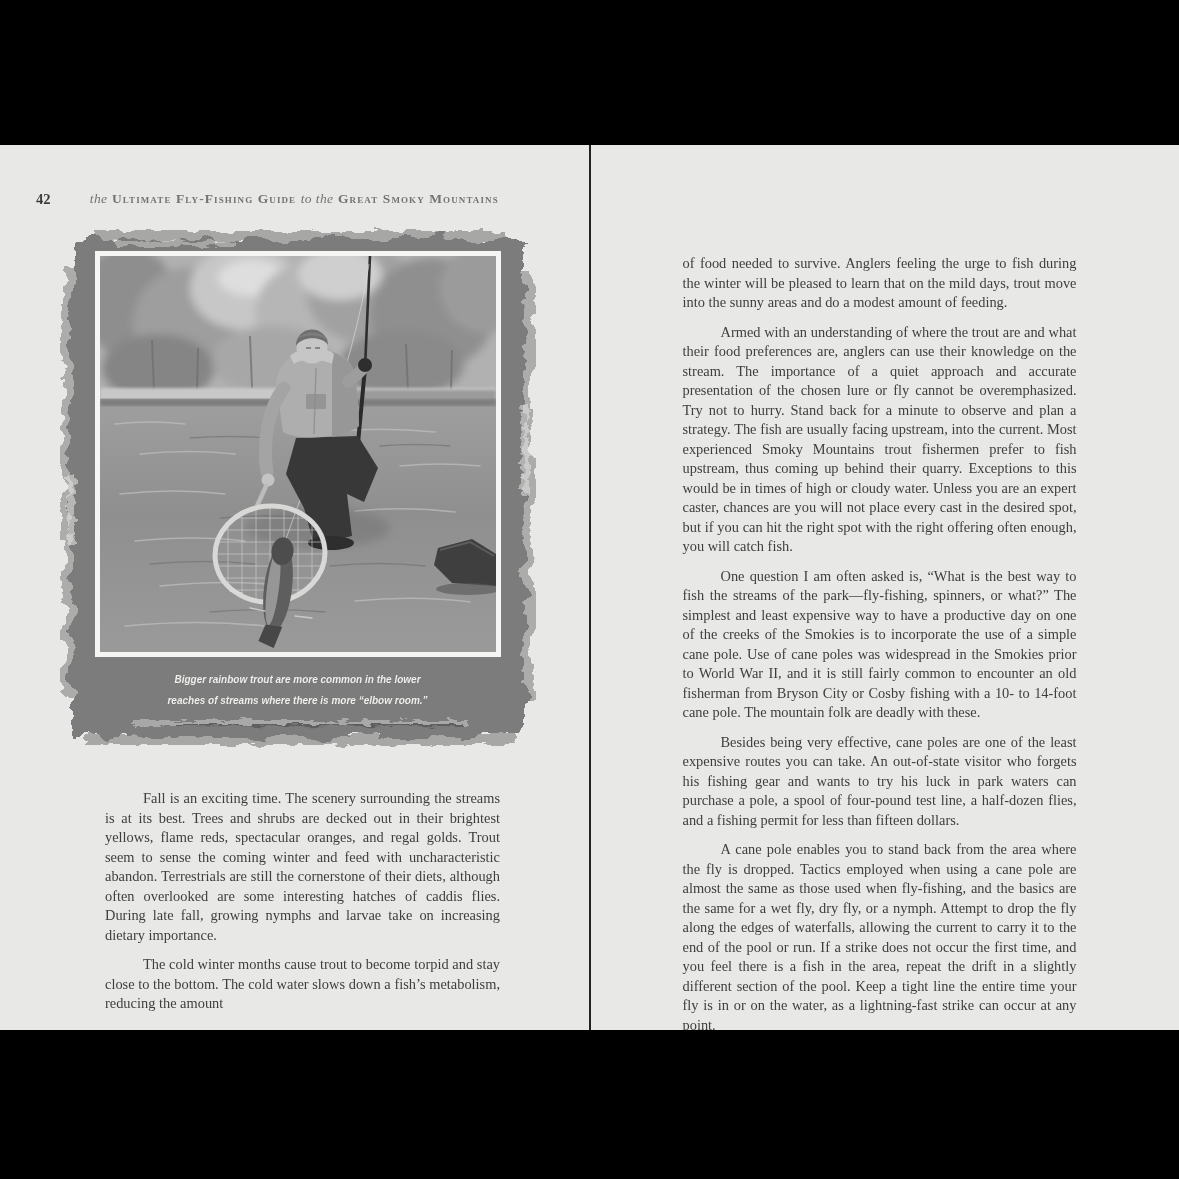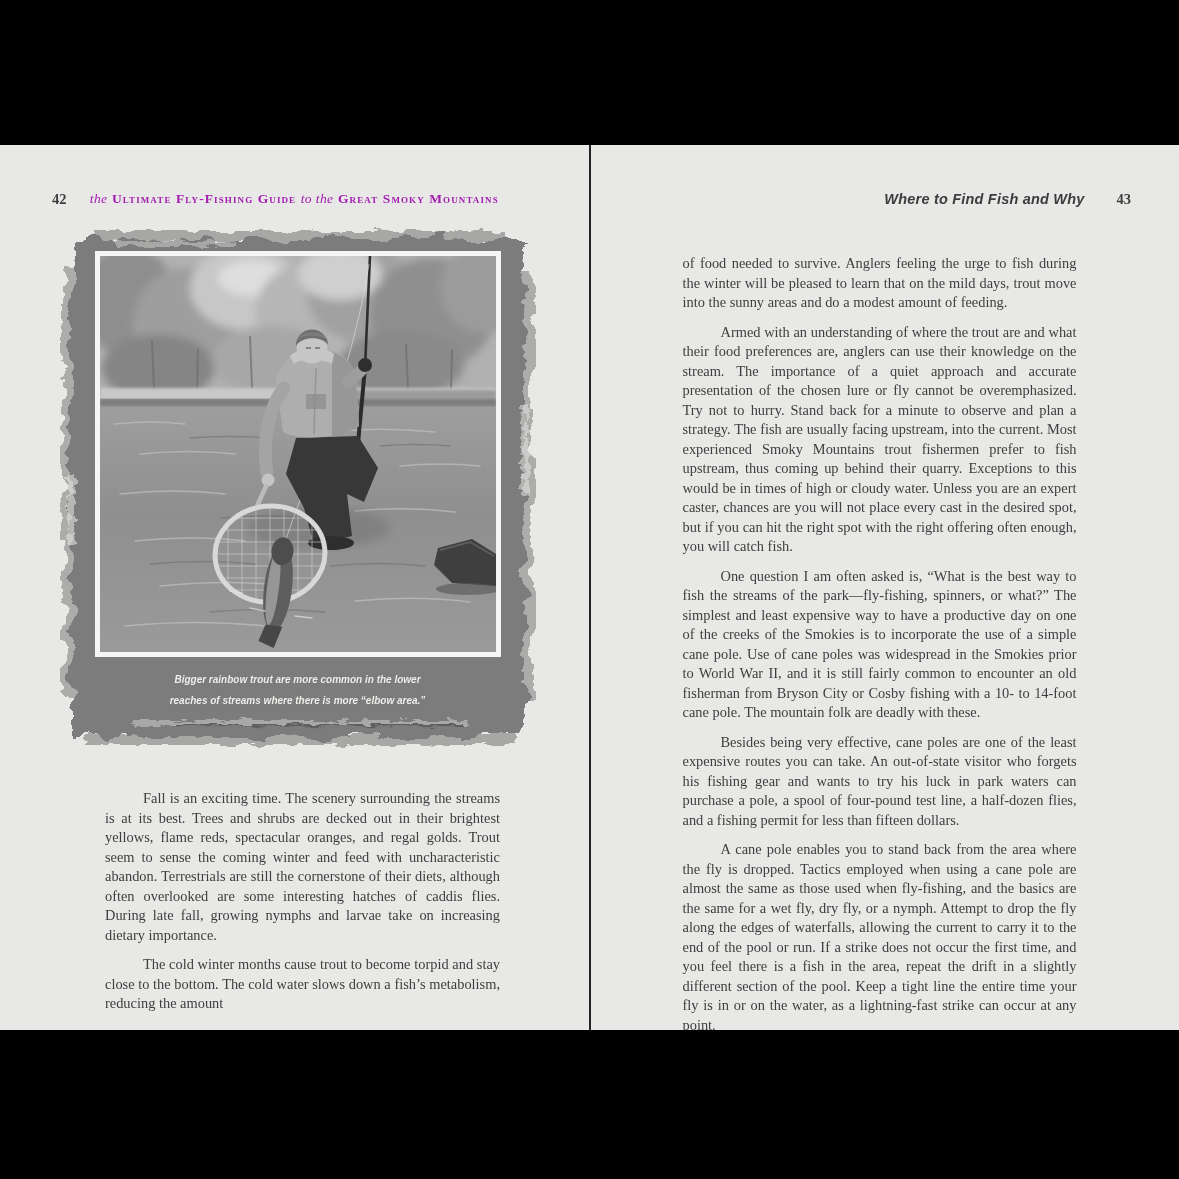--- a/index.html
+++ b/index.html
@@ -13,26 +13,26 @@
   #letterbox-bottom{top:1030px;height:149px;}
   .spread{
     position:absolute;top:145px;left:0;width:1179px;height:885px;
     background:#e8e8e6;display:flex;
   }
   .page{position:relative;width:589px;height:885px;background:#e8e8e6;}
   .page.left{border-right:2px solid #232323;}
   
   .hdr{position:absolute;top:46px;left:0;right:0;height:20px;color:#454545;}
   .hdr-left-title{
-    text-align:center;font-size:13.5px;letter-spacing:1.1px;color:#a21caf;
+    text-align:center;font-size:13.5px;letter-spacing:1.1px;color:#737373;
     font-family:"Liberation Serif","DejaVu Serif",serif;
   }
   .sc{font-variant:small-caps;font-weight:600;}
   .it{font-style:italic;font-weight:400;letter-spacing:.4px;}
-  .pagenum-left{position:absolute;left:52px;top:0;font-size:14.5px;font-weight:700;color:#3d3d3d;}
+  .pagenum-left{position:absolute;left:36px;top:0;font-size:14.5px;font-weight:700;color:#3d3d3d;}
   .hdr-right{display:flex;justify-content:flex-end;align-items:baseline;padding-right:48px;gap:32px;}
   .hdr-right .chapter{
     font-family:"Liberation Sans","DejaVu Sans",sans-serif;
     font-style:italic;font-weight:600;font-size:14.5px;color:#3c3c3c;letter-spacing:.2px;
   }
   .hdr-right .num{font-size:14.5px;font-weight:700;color:#3d3d3d;}
   
   .photo-frame{position:absolute;left:55px;top:80px;width:485px;height:527px;}
   .photo-frame svg.frame-bg{position:absolute;left:0;top:0;}
   .photo-scene{position:absolute;left:45px;top:31px;width:396px;height:396px;}
@@ -233,36 +233,32 @@
 
         <g stroke="#e0e0e0" stroke-width="1.4" opacity="0.7" stroke-linecap="round">
           <line x1="150" y1="352" x2="165" y2="355"></line>
           <line x1="195" y1="360" x2="212" y2="362"></line>
           <line x1="130" y1="335" x2="142" y2="337"></line>
         </g>
       </svg>
 
       <div class="caption">
         <div>Bigger rainbow trout are more common in the lower</div>
-        <div>reaches of streams where there is more “elbow area.”</div>
+        <div>reaches of streams where there is more “elbow room.”</div>
       </div>
     </div>
 
     <div class="body-block body-left">
       <p>Fall is an exciting time. The scenery surrounding the streams is at its best. Trees and shrubs are decked out in their brightest yellows, flame reds, spectacular oranges, and regal golds. Trout seem to sense the coming winter and feed with uncharacteristic abandon. Terrestrials are still the cornerstone of their diets, although often overlooked are some interesting hatches of caddis flies. During late fall, growing nymphs and larvae take on increasing dietary importance.</p>
       <p>The cold winter months cause trout to become torpid and stay close to the bottom. The cold water slows down a fish’s metabolism, reducing the amount</p>
     </div>
   </div>
 
   <div class="page right">
 
-    <div class="hdr hdr-right">
-      <span class="chapter">Where to Find Fish and Why</span>
-      <span class="num">43</span>
-    </div>
 
     <div class="body-block body-right">
       <p class="no-indent">of food needed to survive. Anglers feeling the urge to fish during the winter will be pleased to learn that on the mild days, trout move into the sunny areas and do a modest amount of feeding.</p>
       <p>Armed with an understanding of where the trout are and what their food preferences are, anglers can use their knowledge on the stream. The importance of a quiet approach and accurate presentation of the chosen lure or fly cannot be overemphasized. Try not to hurry. Stand back for a minute to observe and plan a strategy. The fish are usually facing upstream, into the current. Most experienced Smoky Mountains trout fishermen prefer to fish upstream, thus coming up behind their quarry. Exceptions to this would be in times of high or cloudy water. Unless you are an expert caster, chances are you will not place every cast in the desired spot, but if you can hit the right spot with the right offering often enough, you will catch fish.</p>
       <p>One question I am often asked is, “What is the best way to fish the streams of the park—fly-fishing, spinners, or what?” The simplest and least expensive way to have a productive day on one of the creeks of the Smokies is to incorporate the use of a simple cane pole. Use of cane poles was widespread in the Smokies prior to World War II, and it is still fairly common to encounter an old fisherman from Bryson City or Cosby fishing with a 10- to 14-foot cane pole. The mountain folk are deadly with these.</p>
       <p>Besides being very effective, cane poles are one of the least expensive routes you can take. An out-of-state visitor who forgets his fishing gear and wants to try his luck in park waters can purchase a pole, a spool of four-pound test line, a half-dozen flies, and a fishing permit for less than fifteen dollars.</p>
       <p>A cane pole enables you to stand back from the area where the fly is dropped. Tactics employed when using a cane pole are almost the same as those used when fly-fishing, and the basics are the same for a wet fly, dry fly, or a nymph. Attempt to drop the fly along the edges of waterfalls, allowing the current to carry it to the end of the pool or run. If a strike does not occur the first time, and you feel there is a fish in the area, repeat the drift in a slightly different section of the pool. Keep a tight line the entire time your fly is in or on the water, as a lightning-fast strike can occur at any point.</p>
     </div>
   </div>
 </div>

